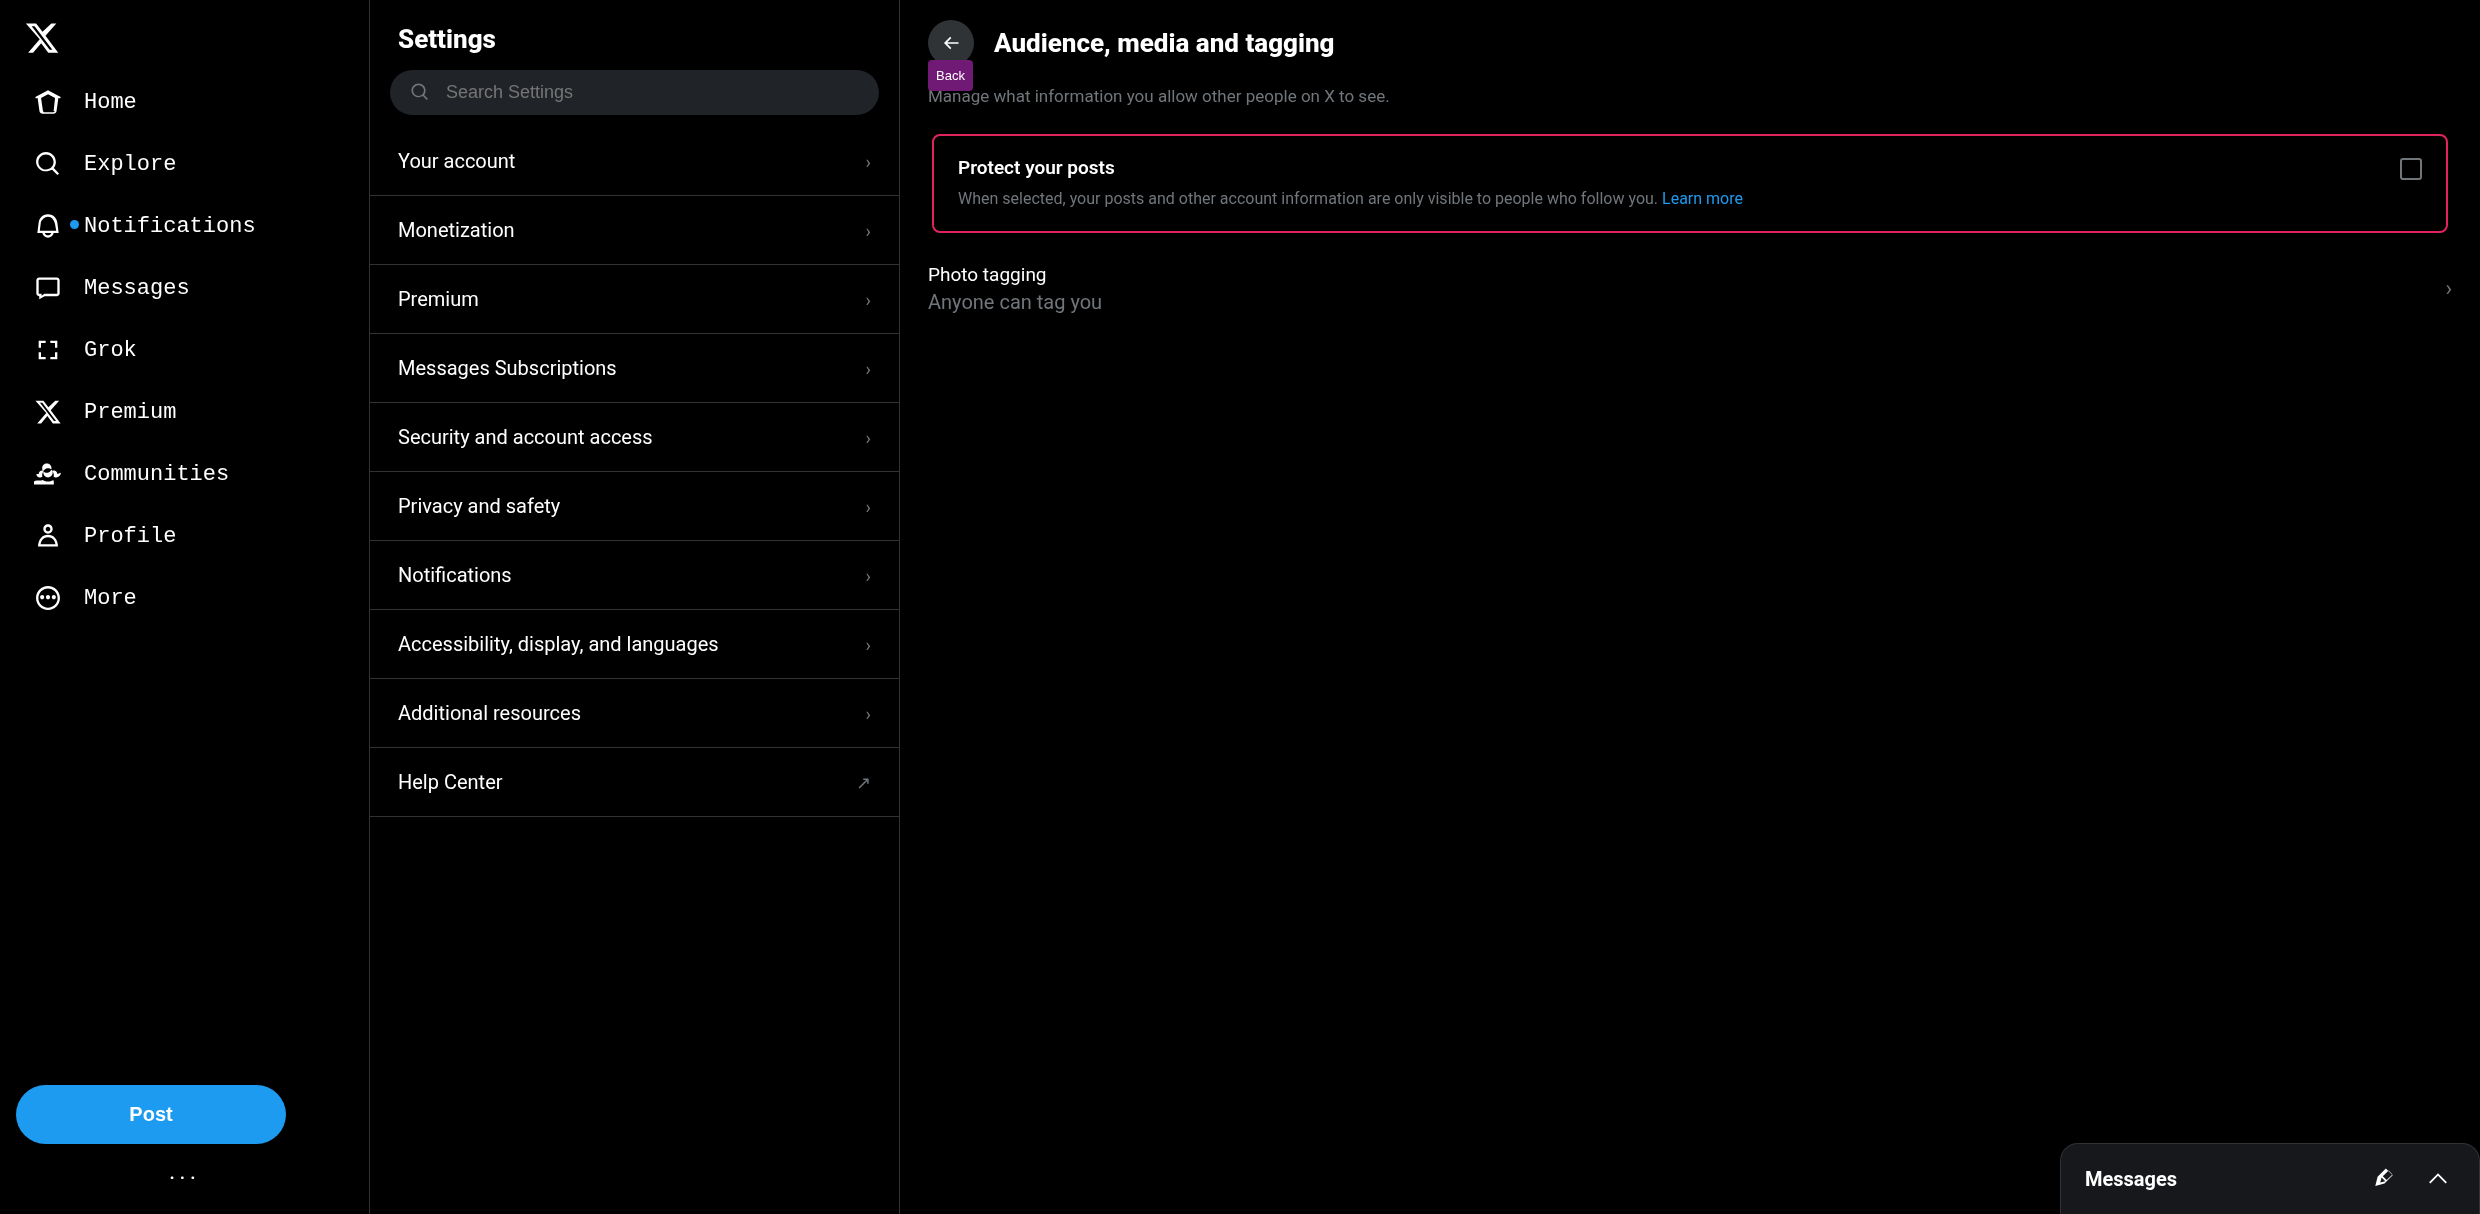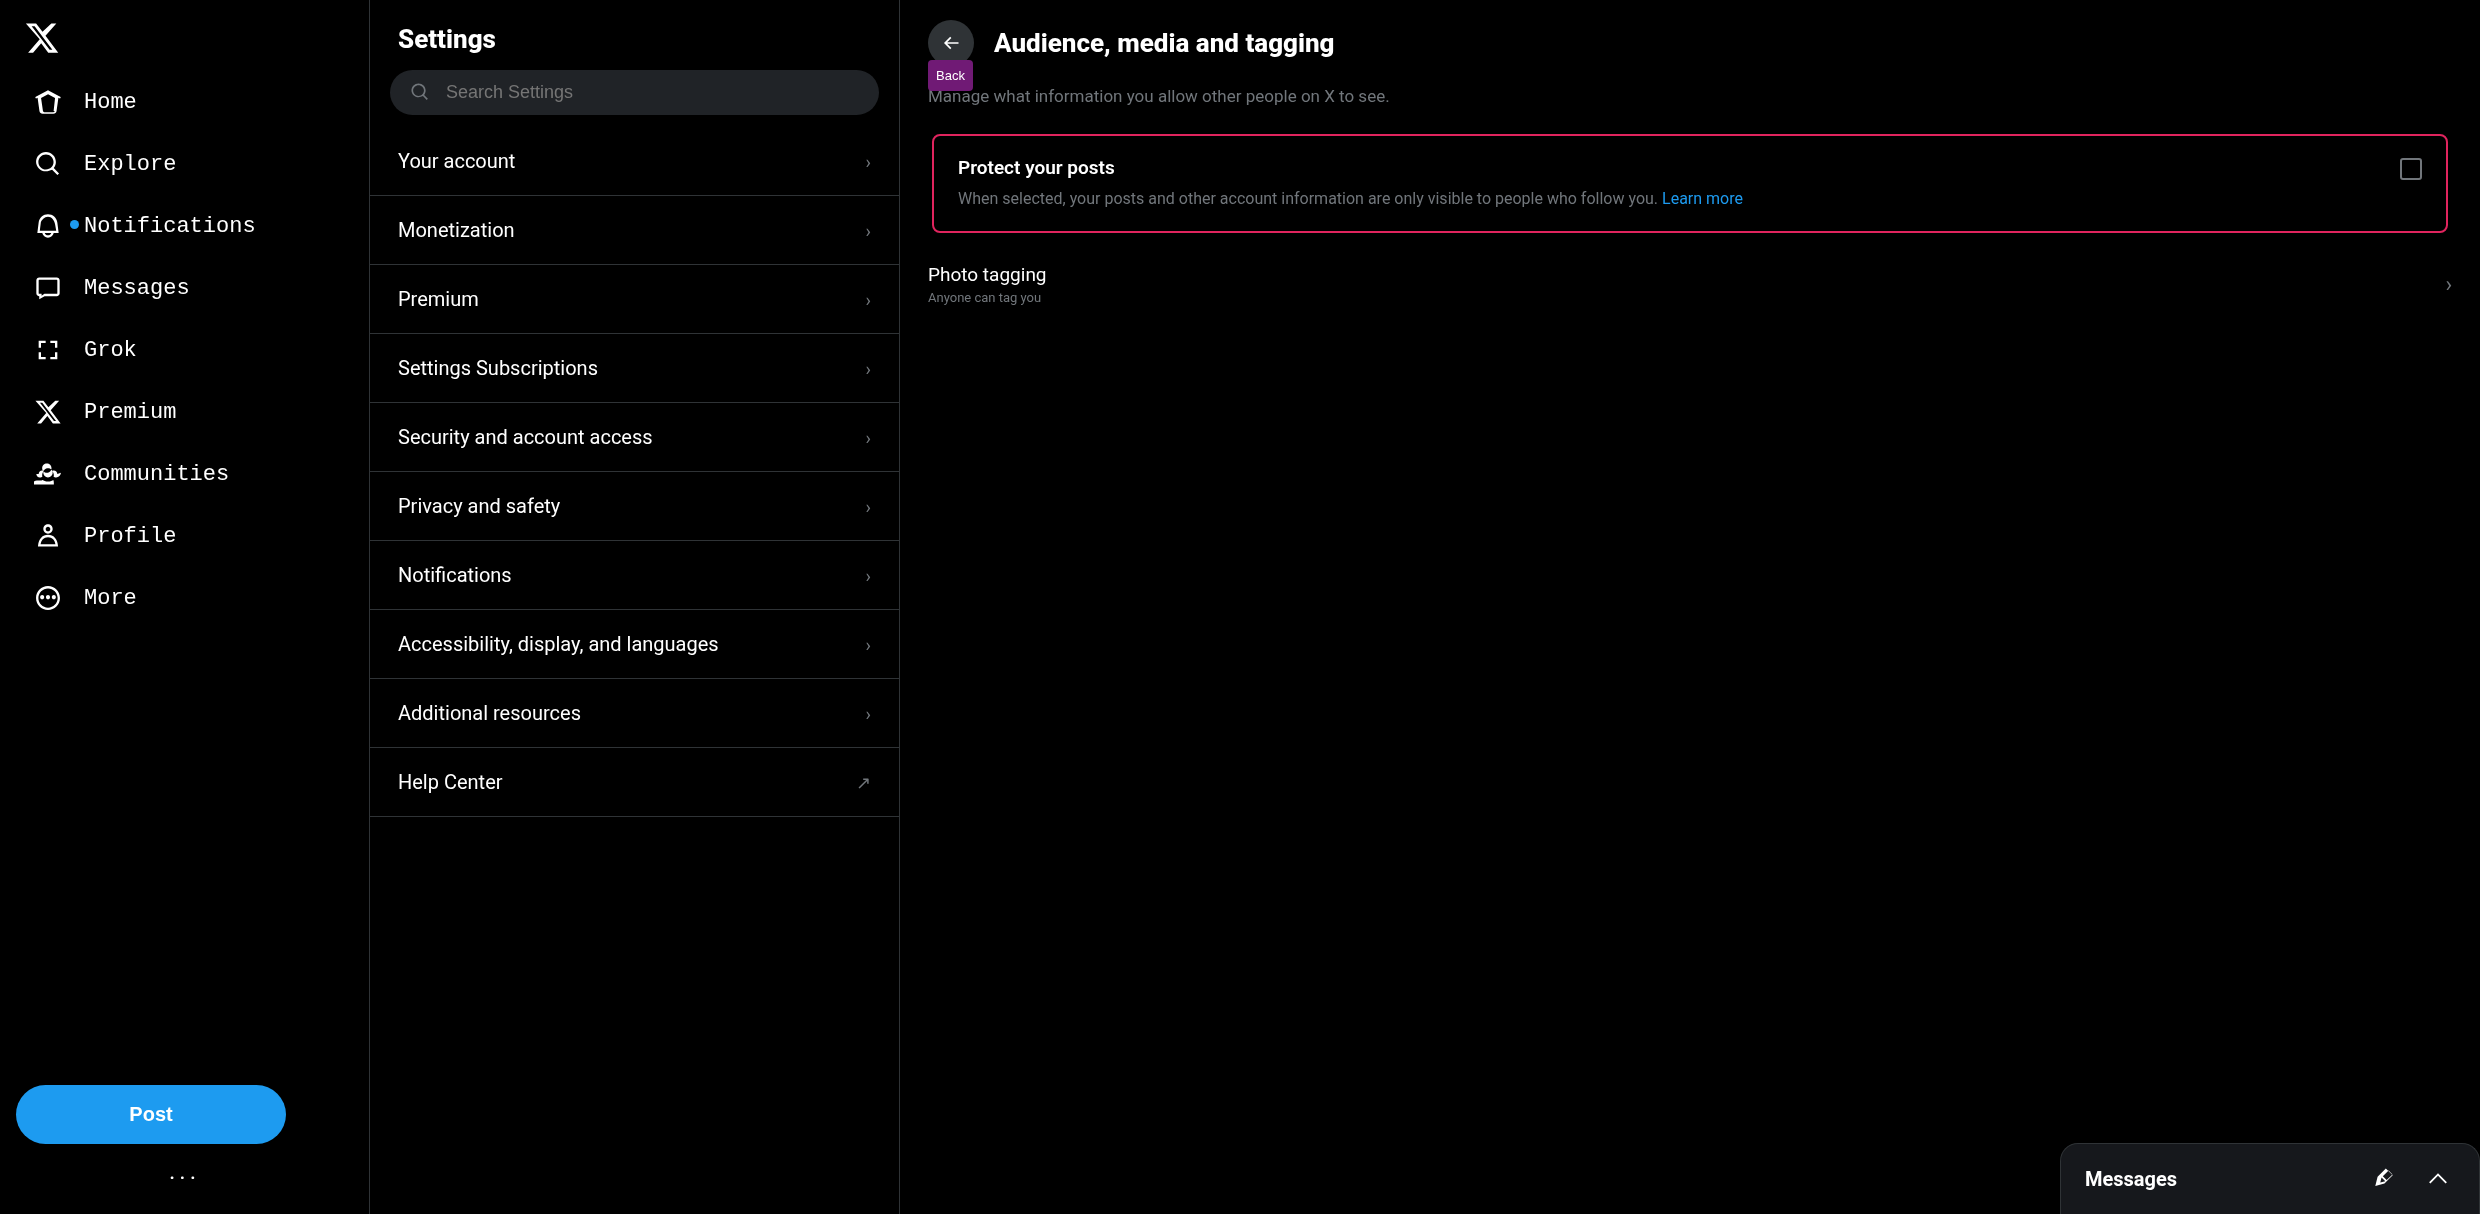--- a/index.html
+++ b/index.html
@@ -288,21 +288,21 @@
 
     .photo-tagging-content {}
 
     .photo-tagging-title {
       font-size: 19px;
       color: #fff;
       margin-bottom: 4px;
     }
 
     .photo-tagging-sub {
-      font-size: 13px;
+      font-size: 20px;
       color: #71767b;
     }
 
     
     .messages-bar {
       position: absolute;
       bottom: 0;
       right: 0;
       width: 420px;
       background: #16181c;
@@ -466,21 +466,21 @@
       <span class="settings-item-label">Monetization</span>
       <span class="chevron-right">›</span>
     </div>
 
     <div class="settings-item">
       <span class="settings-item-label">Premium</span>
       <span class="chevron-right">›</span>
     </div>
 
     <div class="settings-item">
-      <span class="settings-item-label">Settings Subscriptions</span>
+      <span class="settings-item-label">Messages Subscriptions</span>
       <span class="chevron-right">›</span>
     </div>
 
     <div class="settings-item">
       <span class="settings-item-label">Security and account access</span>
       <span class="chevron-right">›</span>
     </div>
 
     <div class="settings-item">
       <span class="settings-item-label">Privacy and safety</span>

